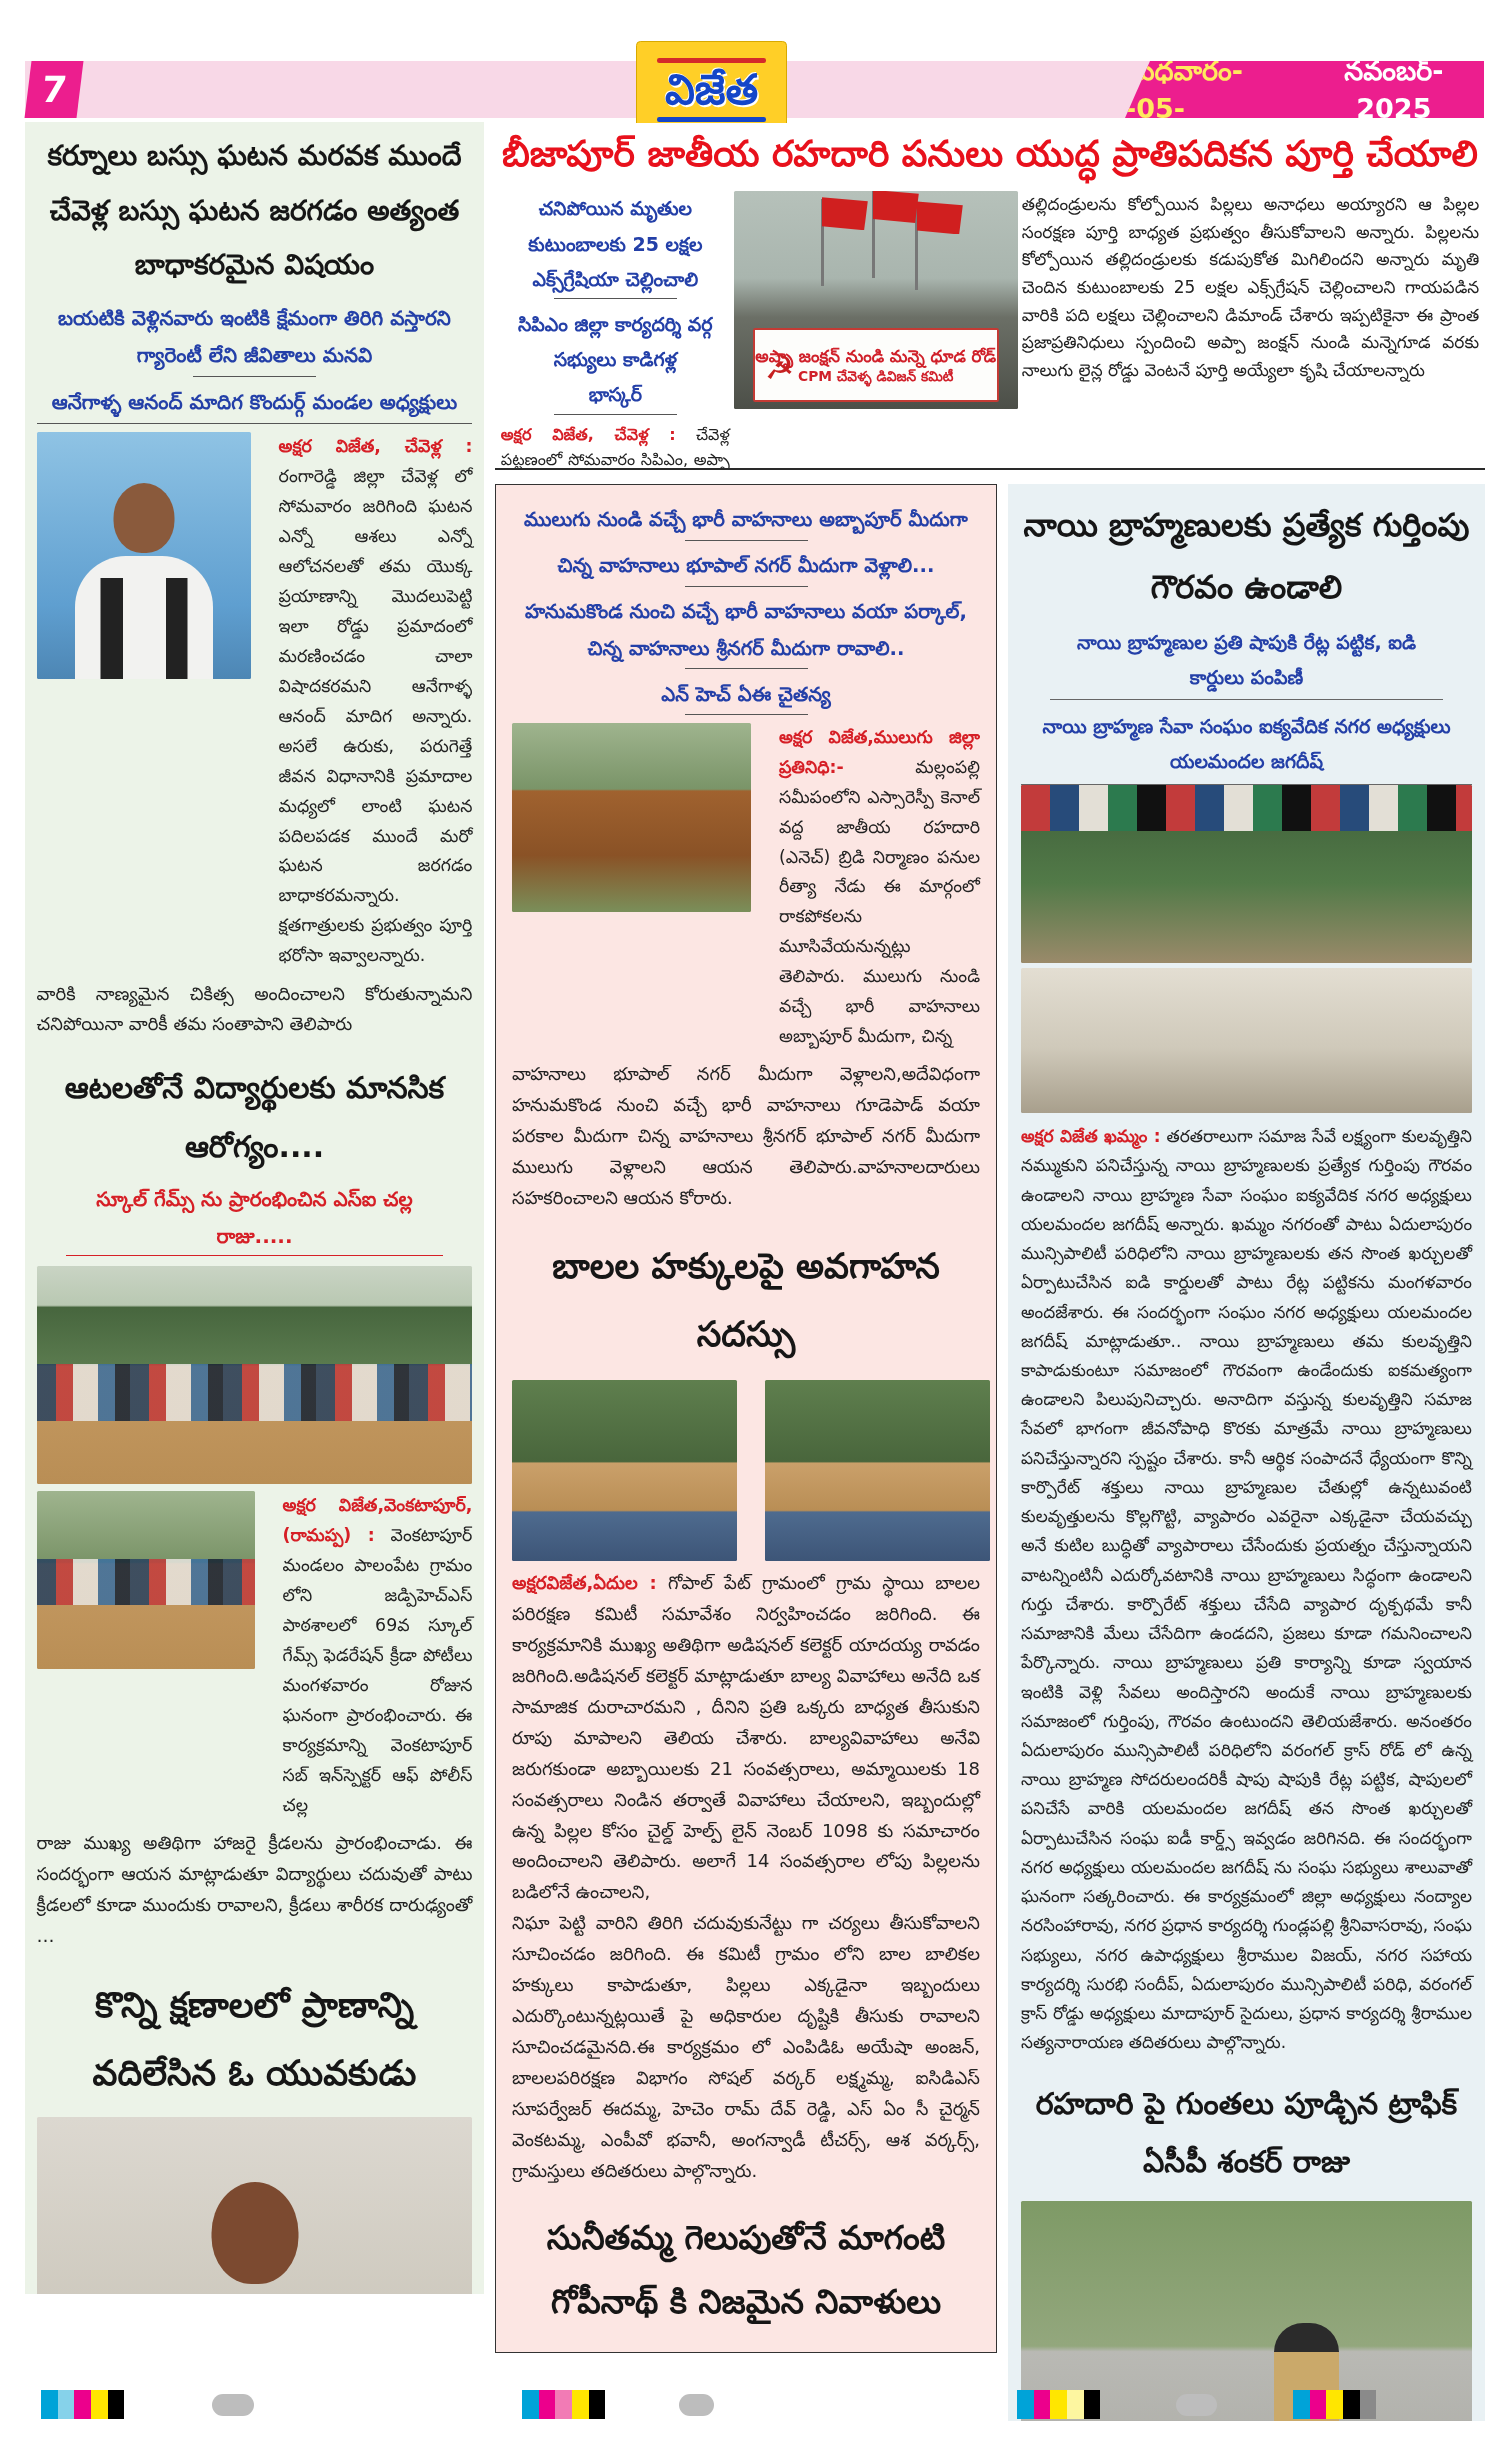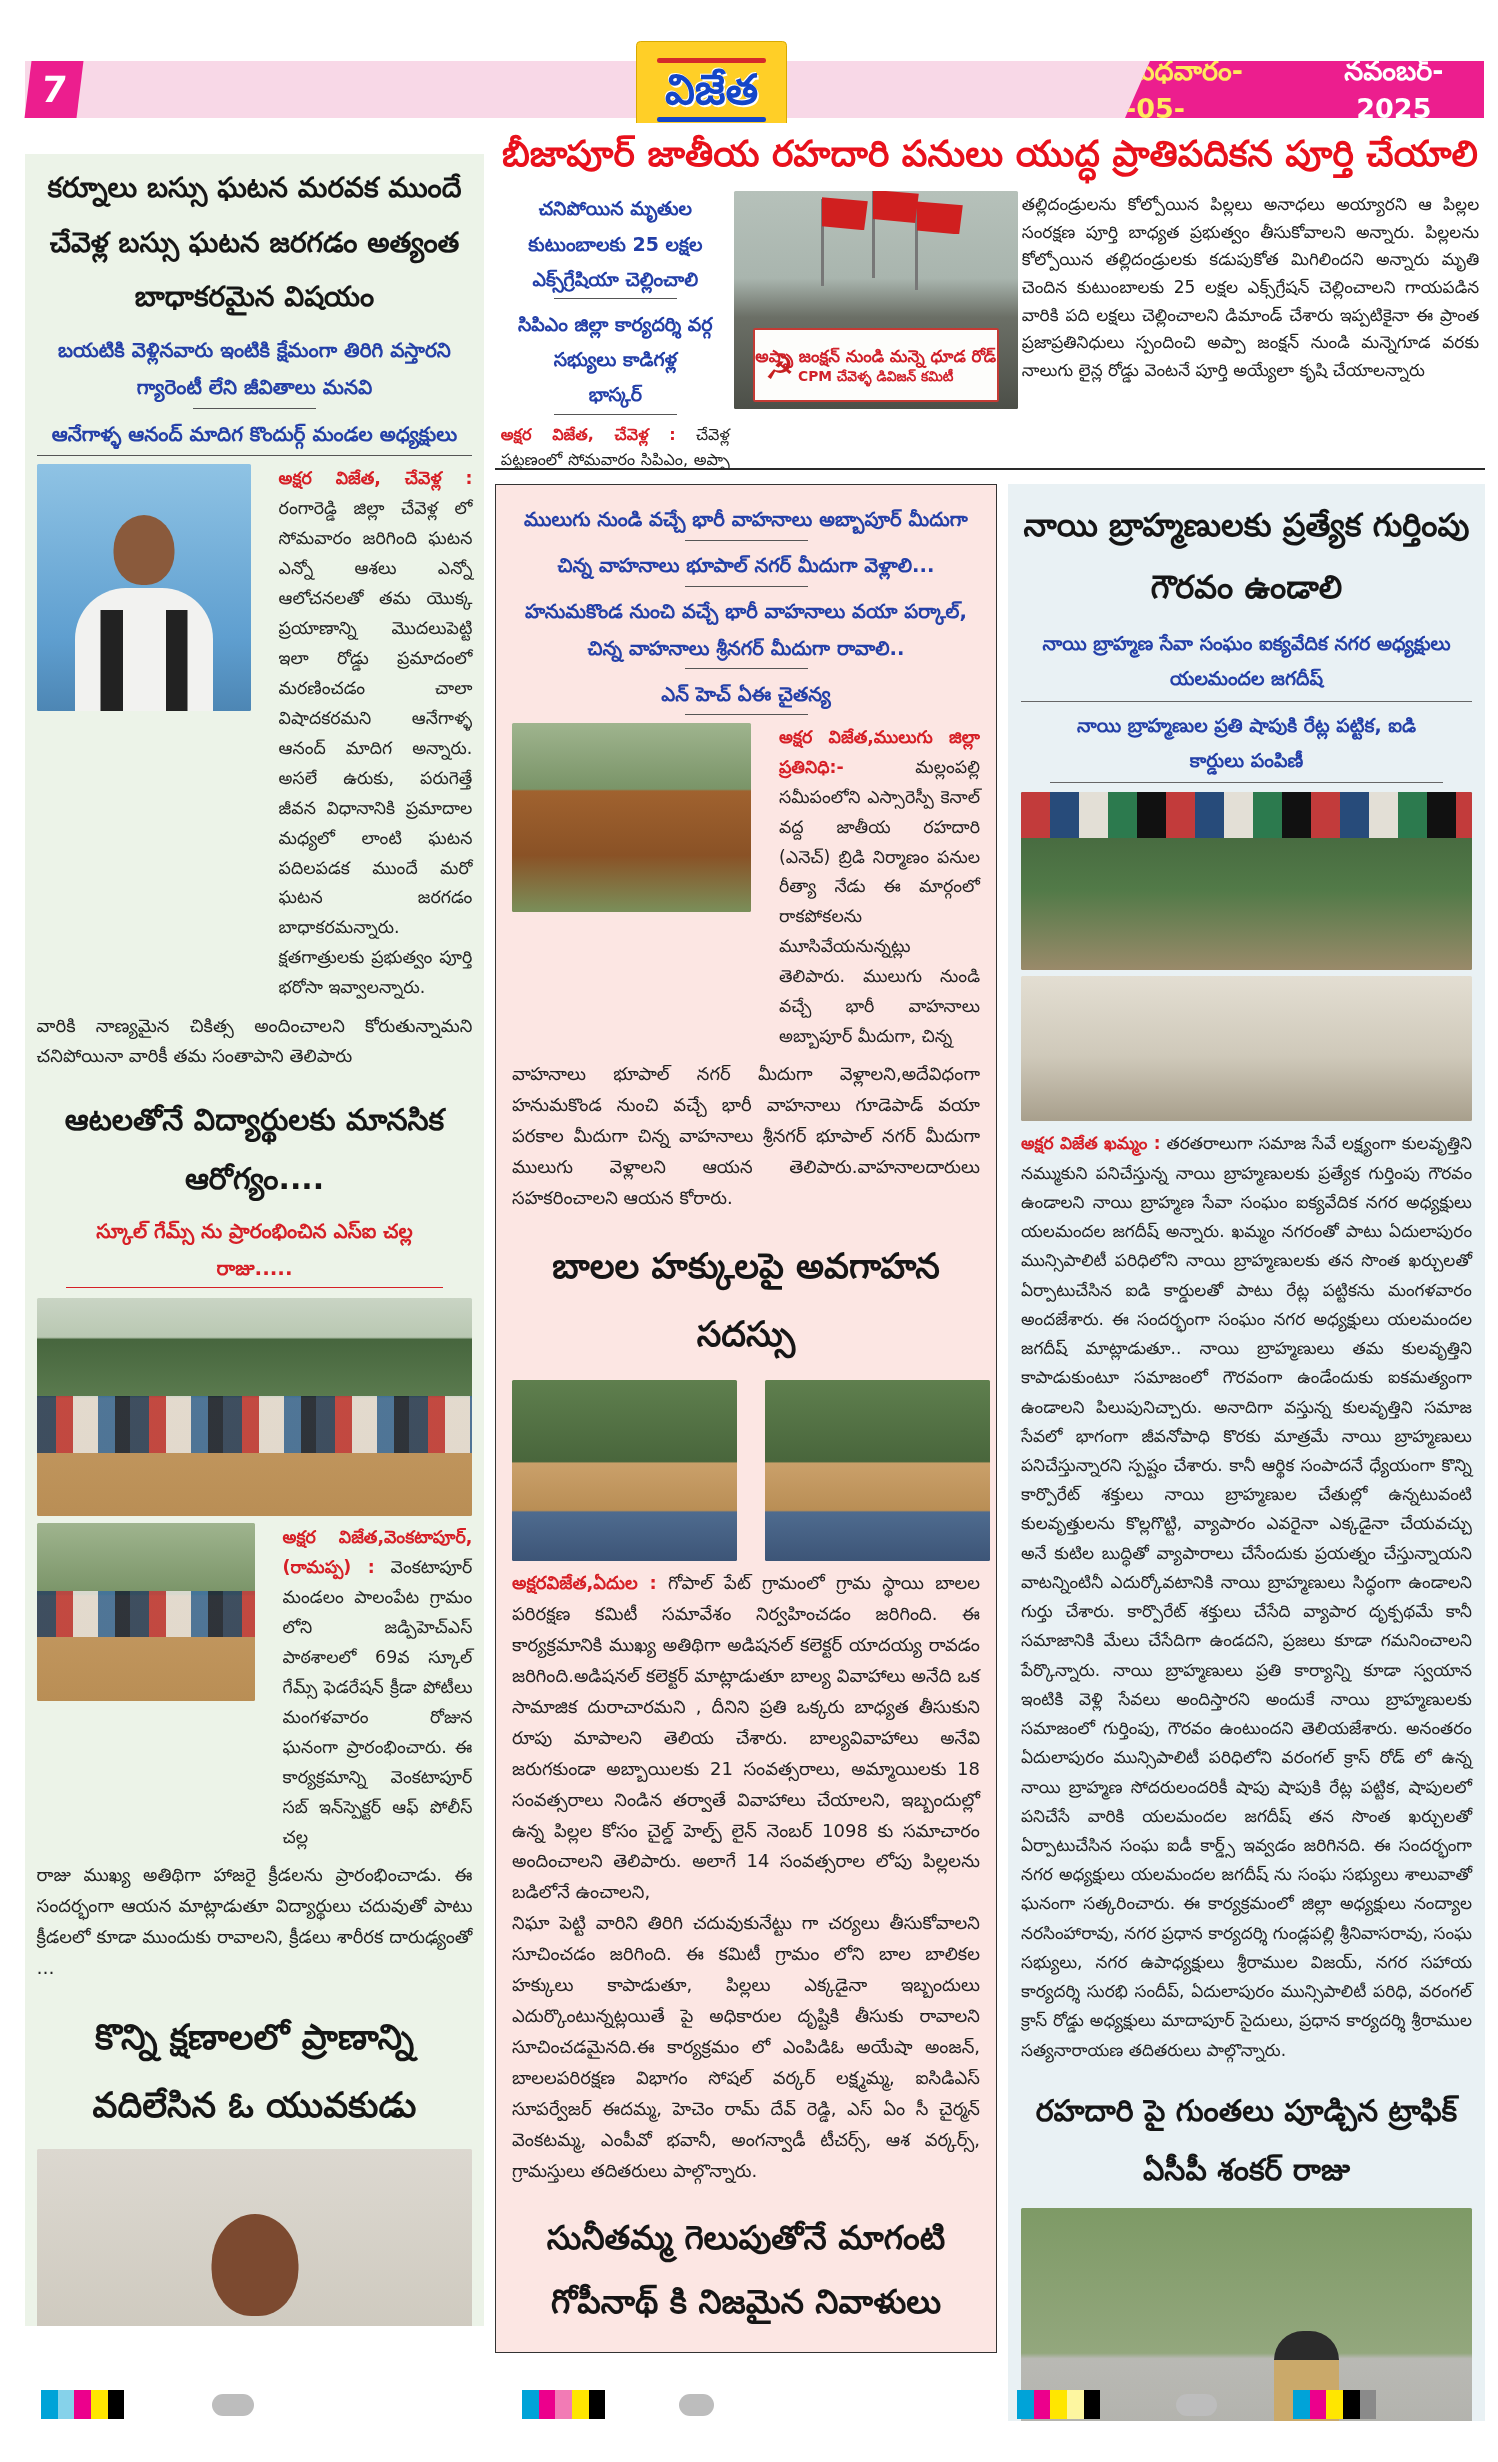--- a/index.html
+++ b/index.html
@@ -17,21 +17,21 @@
   .datebox .d1{color:#ffe95e;} .datebox .d2{color:#ffffff;text-align:center;}
   .logo{position:absolute;left:636px;top:41px;width:149px;height:96px;background:#ffcf27;
         border:1.5px solid #d8a900;border-radius:4.4px;display:flex;flex-direction:column;
         align-items:center;justify-content:center;}
   .logo .t{font-size:42px;font-weight:800;color:#1446c8;line-height:1.1;
            text-shadow:1.5px 1.5px 0 #ffffff, -0.7px -0.7px 0 #ffffff;}
   .logo .bar{width:109px;height:4.4px;border-radius:2.2px;}
   .logo .bar.r{background:#d42a2a;margin-bottom:4.4px;} .logo .bar.b{background:#1446c8;margin-top:4.4px;}
   
   .col-left{position:absolute;left:25px;top:122px;width:459px;height:2172px;background:#ecf3e8;
-            padding:7.3px 11.6px;box-sizing:border-box;overflow:hidden;margin-top:32px;}
+            padding:7.3px 11.6px;box-sizing:border-box;overflow:hidden;}
   .art-cpm{position:absolute;left:495px;top:123px;width:990px;height:345px;
            border-bottom:2.2px solid #2a2a2a;overflow:hidden;background:#fff;}
   .col-mid{position:absolute;left:495px;top:484px;width:502px;height:1869px;background:#fce6e3;
            border:1.5px solid #333;box-sizing:border-box;padding:11.6px 16px;overflow:hidden;}
   .col-right{position:absolute;left:1008px;top:484px;width:477px;height:1937px;background:#e9f1f4;
              box-sizing:border-box;padding:10px 13px;overflow:hidden;}
   
   .hl{font-weight:800;color:#161616;text-align:center;line-height:1.95;}
   .hl-red{color:#e8111c;}
   .sub{color:#2440a8;text-align:center;line-height:1.85;font-weight:600;}
@@ -216,22 +216,22 @@
     <div style="margin-top:19px;">
       <div class="hl" style="font-size:33px;">సునీతమ్మ గెలుపుతోనే మాగంటి గోపీనాథ్ కి నిజమైన నివాళులు</div>
 
     </div>
   </div>
 
   <div class="col-right">
 
     <div>
       <div class="hl" style="font-size:32px;">నాయి బ్రాహ్మణులకు ప్రత్యేక గుర్తింపు గౌరవం ఉండాలి</div>
+      <div class="sub" style="font-size:19px;margin:5.8px 29px 8.7px 29px;border-bottom:0.7px solid #666;padding-bottom:4.4px;">నాయి బ్రాహ్మణుల ప్రతి షాపుకి రేట్ల పట్టిక, ఐడి కార్డులు పంపిణీ</div>
       <div class="sub" style="font-size:19px;margin-top:7.3px;border-bottom:0.7px solid #666;padding-bottom:4.4px;">నాయి బ్రాహ్మణ సేవా సంఘం ఐక్యవేదిక నగర అధ్యక్షులు యలమందల జగదీష్</div>
-      <div class="sub" style="font-size:19px;margin:5.8px 29px 8.7px 29px;border-bottom:0.7px solid #666;padding-bottom:4.4px;">నాయి బ్రాహ్మణుల ప్రతి షాపుకి రేట్ల పట్టిక, ఐడి కార్డులు పంపిణీ</div>
       <div class="ph ph-nayi1">
         <div class="canopy"></div>
       </div>
       <div class="ph ph-nayi2" style="margin-top:5.8px;"></div>
       <div class="bd" style="font-size:17px;margin-top:8.7px;">
         <span class="byl">అక్షర విజేత ఖమ్మం :</span>
         <span>తరతరాలుగా సమాజ సేవే లక్ష్యంగా కులవృత్తిని నమ్ముకుని పనిచేస్తున్న నాయి బ్రాహ్మణులకు ప్రత్యేక గుర్తింపు గౌరవం ఉండాలని నాయి బ్రాహ్మణ సేవా సంఘం ఐక్యవేదిక నగర అధ్యక్షులు యలమందల జగదీష్ అన్నారు. ఖమ్మం నగరంతో పాటు ఏదులాపురం మున్సిపాలిటీ పరిధిలోని నాయి బ్రాహ్మణులకు తన సొంత ఖర్చులతో ఏర్పాటుచేసిన ఐడి కార్డులతో పాటు రేట్ల పట్టికను మంగళవారం అందజేశారు. ఈ సందర్భంగా సంఘం నగర అధ్యక్షులు యలమందల జగదీష్ మాట్లాడుతూ.. నాయి బ్రాహ్మణులు తమ కులవృత్తిని కాపాడుకుంటూ సమాజంలో గౌరవంగా ఉండేందుకు ఐకమత్యంగా ఉండాలని పిలుపునిచ్చారు. అనాదిగా వస్తున్న కులవృత్తిని సమాజ సేవలో భాగంగా జీవనోపాధి కొరకు మాత్రమే నాయి బ్రాహ్మణులు పనిచేస్తున్నారని స్పష్టం చేశారు. కానీ ఆర్థిక సంపాదనే ధ్యేయంగా కొన్ని కార్పొరేట్ శక్తులు నాయి బ్రాహ్మణుల చేతుల్లో ఉన్నటువంటి కులవృత్తులను కొల్లగొట్టి, వ్యాపారం ఎవరైనా ఎక్కడైనా చేయవచ్చు అనే కుటిల బుద్ధితో వ్యాపారాలు చేసేందుకు ప్రయత్నం చేస్తున్నాయని వాటన్నింటినీ ఎదుర్కోవటానికి నాయి బ్రాహ్మణులు సిద్ధంగా ఉండాలని గుర్తు చేశారు. కార్పొరేట్ శక్తులు చేసేది వ్యాపార దృక్పథమే కానీ సమాజానికి మేలు చేసేదిగా ఉండదని, ప్రజలు కూడా గమనించాలని పేర్కొన్నారు. నాయి బ్రాహ్మణులు ప్రతి కార్యాన్ని కూడా స్వయాన ఇంటికి వెళ్లి సేవలు అందిస్తారని అందుకే నాయి బ్రాహ్మణులకు సమాజంలో గుర్తింపు, గౌరవం ఉంటుందని తెలియజేశారు. అనంతరం ఏదులాపురం మున్సిపాలిటీ పరిధిలోని వరంగల్ క్రాస్ రోడ్ లో ఉన్న నాయి బ్రాహ్మణ సోదరులందరికీ షాపు షాపుకి రేట్ల పట్టిక, షాపులలో పనిచేసే వారికి యలమందల జగదీష్ తన సొంత ఖర్చులతో ఏర్పాటుచేసిన సంఘ ఐడీ కార్డ్స్ ఇవ్వడం జరిగినది. ఈ సందర్భంగా నగర అధ్యక్షులు యలమందల జగదీష్ ను సంఘ సభ్యులు శాలువాతో ఘనంగా సత్కరించారు. ఈ కార్యక్రమంలో జిల్లా అధ్యక్షులు నంద్యాల నరసింహారావు, నగర ప్రధాన కార్యదర్శి గుండ్లపల్లి శ్రీనివాసరావు, సంఘ సభ్యులు, నగర ఉపాధ్యక్షులు శ్రీరాముల విజయ్, నగర సహాయ కార్యదర్శి సురభి సందీప్, ఏదులాపురం మున్సిపాలిటీ పరిధి, వరంగల్ క్రాస్ రోడ్డు అధ్యక్షులు మాదాపూర్ సైదులు, ప్రధాన కార్యదర్శి శ్రీరాముల సత్యనారాయణ తదితరులు పాల్గొన్నారు.</span>
       </div>
     </div>
 

